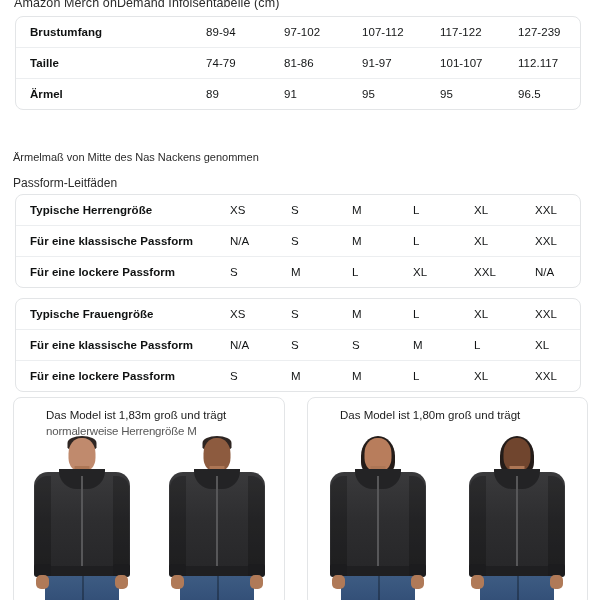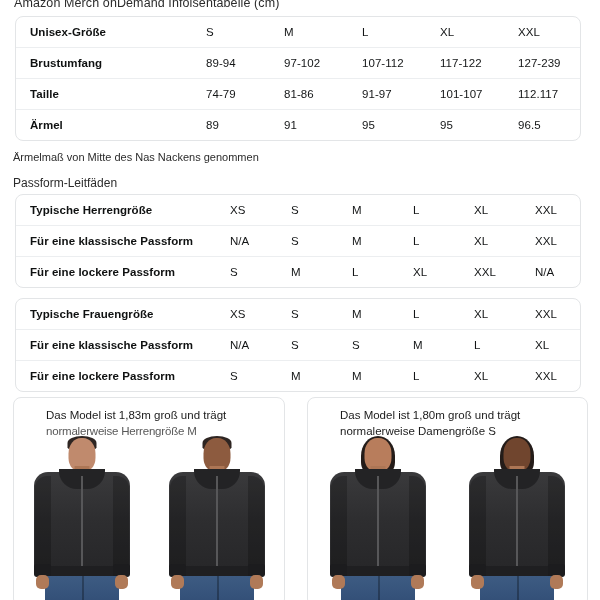--- a/index.html
+++ b/index.html
@@ -262,28 +262,20 @@
 </head>
 <body>
 
 <div class="page">
 
   <div class="doc-title">Amazon Merch onDemand Infoisentabelle (cm)</div>
 
   <div class="card" id="table-measurements">
     <table class="sz">
       <tbody>
-        <tr>
-          <td class="lbl">Unisex-Größe</td>
-          <td class="val">S</td>
-          <td class="val">M</td>
-          <td class="val">L</td>
-          <td class="val">XL</td>
-          <td class="val">XXL</td>
-        </tr>
         <tr>
           <td class="lbl">Brustumfang</td>
           <td class="val">89-94</td>
           <td class="val">97-102</td>
           <td class="val">107-112</td>
           <td class="val">117-122</td>
           <td class="val">127-239</td>
         </tr>
         <tr>
           <td class="lbl">Taille</td>
@@ -413,21 +405,20 @@
         <div class="fig-jeans"></div>
         <div class="fig-hands-l"></div>
         <div class="fig-hands-r"></div>
       </div>
     </div>
   </div>
 
   <div class="model-panel" id="model-panel-womens">
     <div class="model-caption">
       <span>Das Model ist 1,80m groß und trägt</span>
-      <span class="l2">normalerweise Damengröße S</span>
     </div>
     <div class="model-row">
       <div class="figure">
         <div class="fig-hair long"></div>
         <div class="fig-head w1"></div>
         <div class="fig-neck"></div>
         <div class="fig-body"></div>
         <div class="fig-hood"></div>
         <div class="fig-shadow-l"></div>
         <div class="fig-shadow-r"></div>

